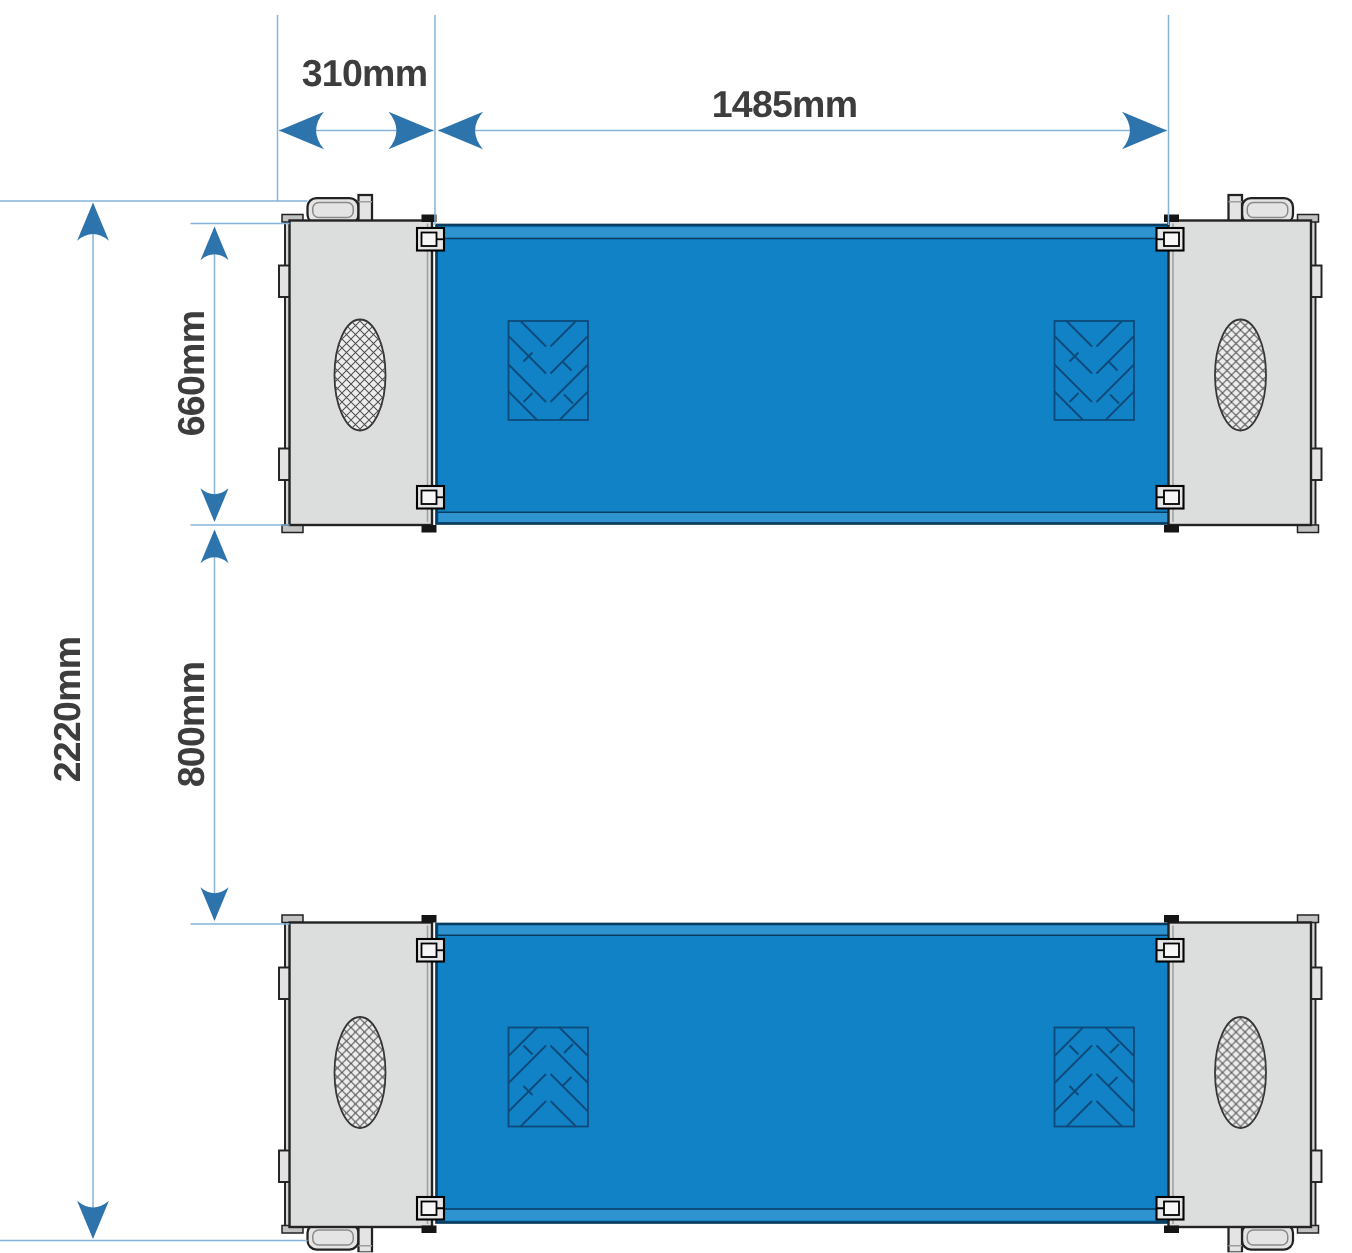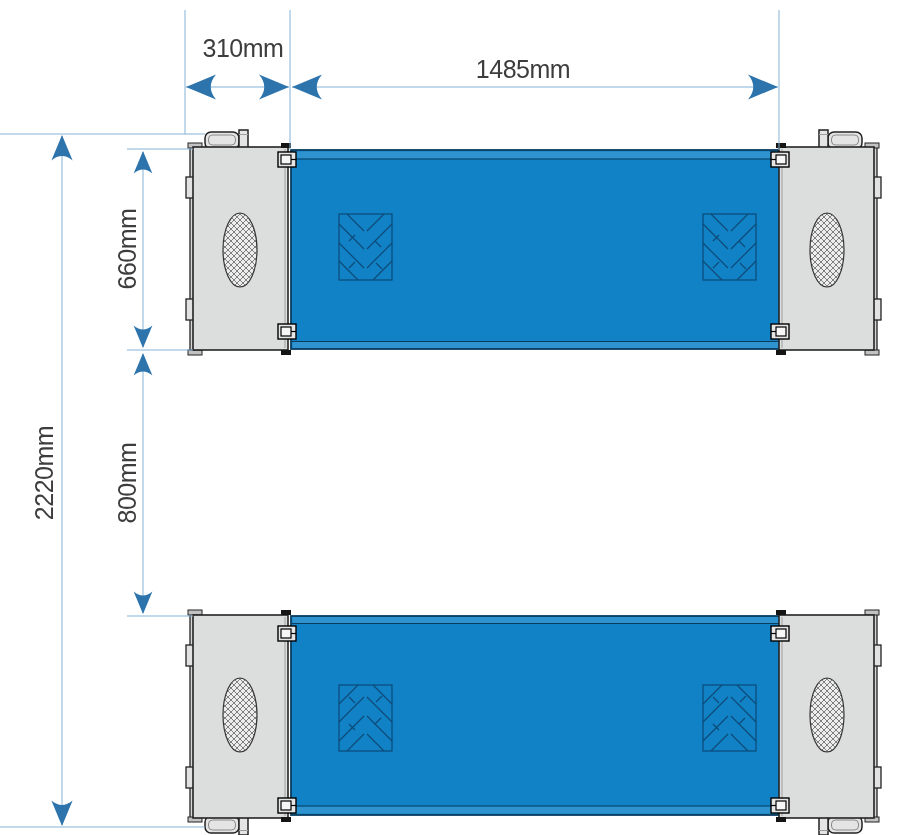--- a/index.html
+++ b/index.html
@@ -1,21 +1,21 @@
 <!DOCTYPE html>
 <html style="--deck-blue: #1182c6; --deck-edge-blue: #2e93cf; --deck-outline: #0a3c60; --pattern-line: #0d4a78; --dim-line: #85b3d9; --arrow-blue: #2d74ad; --text-gray: #3d3d3d; --box-gray: #dcdddd; --box-outline: #232323;"><head>
 <meta charset="utf-8">
 <style>
   :root{
     --deck-blue:#1182c6; --deck-edge-blue:#2e93cf; --deck-outline:#0a3c60;
     --pattern-line:#0d4a78; --dim-line:#85b3d9; --arrow-blue:#2d74ad;
     --text-gray:#3d3d3d; --box-gray:#dcdddd; --box-outline:#232323;
   }
   html,body{margin:0;padding:0;background:#ffffff;}
-  .canvas{width:901px;height:835px;position:relative;background:#fff;overflow:hidden;}
+  .canvas{width:901px;height:835px;position:relative;background:#fff;overflow:hidden;font-weight:bold;}
   svg{display:block;}
   .dim{stroke:var(--dim-line);stroke-width:1;fill:none;}
   .arrow{fill:var(--arrow-blue);stroke:none;}
   .dimtext{fill:var(--text-gray);font-family:"Liberation Sans",sans-serif;font-size:25px;letter-spacing:-0.5px;}
   .deck{fill:var(--deck-blue);stroke:var(--deck-outline);stroke-width:1.8;}
   .deck-strip{fill:var(--deck-edge-blue);stroke:none;}
   .deckline{stroke:var(--deck-outline);stroke-width:1;fill:none;}
   .pat{stroke:var(--pattern-line);stroke-width:1.2;fill:none;}
   .graybox{fill:var(--box-gray);stroke:var(--box-outline);stroke-width:1.6;}
   .grayline{stroke:#9e9e9e;stroke-width:1;fill:none;}

